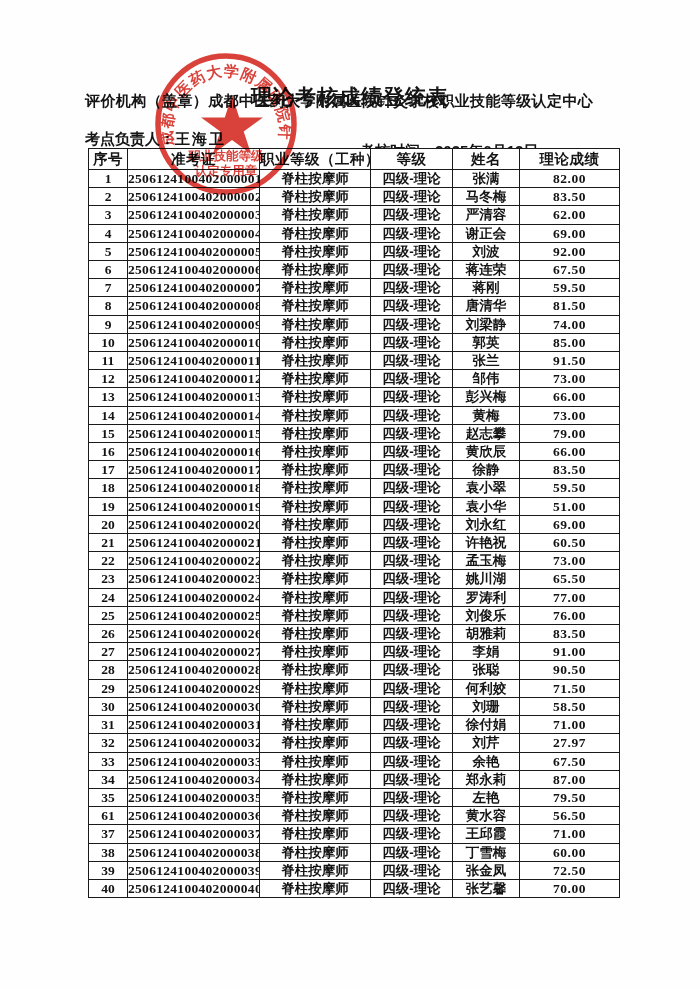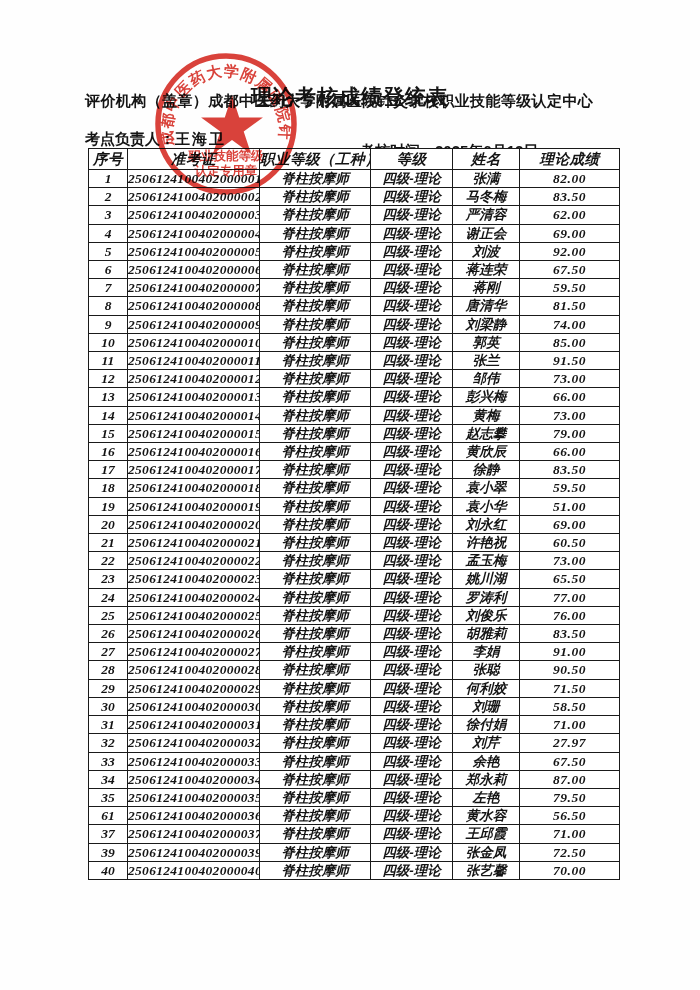--- a/index.html
+++ b/index.html
@@ -21,21 +21,20 @@
     position:absolute;left:85px;top:130px;width:528px;height:20px;
     font-size:15px;font-weight:bold;
   }
   .leader{white-space:nowrap;}
   .signature{font-weight:bold;letter-spacing:2px;}
   .exam-time{position:absolute;left:275px;top:0;white-space:nowrap;margin-top:12px;}
   table.score{
     position:absolute;left:88px;top:148px;width:525px;
     border-collapse:collapse;table-layout:fixed;
     background:#fff;
-    font-style:italic;
   }
   table.score th,table.score td{
     border:1.6px solid #1a1a1a;padding:0;text-align:center;
     overflow:hidden;white-space:nowrap;
   }
   table.score th{
     height:20px;font-size:14.5px;font-weight:bold;letter-spacing:.5px;
   }
   table.score td{height:17.2px;line-height:17.2px;}
   .c0{width:38px;}
@@ -373,20 +372,28 @@
         </tr>
         <tr>
           <td class="c0">37</td>
           <td class="c1">2506124100402000037</td>
           <td class="c2">脊柱按摩师</td>
           <td class="c3">四级-理论</td>
           <td class="c4">王邱霞</td>
           <td class="c5">71.00</td>
         </tr>
         <tr>
+          <td class="c0">38</td>
+          <td class="c1">2506124100402000038</td>
+          <td class="c2">脊柱按摩师</td>
+          <td class="c3">四级-理论</td>
+          <td class="c4">丁雪梅</td>
+          <td class="c5">60.00</td>
+        </tr>
+        <tr>
           <td class="c0">39</td>
           <td class="c1">2506124100402000039</td>
           <td class="c2">脊柱按摩师</td>
           <td class="c3">四级-理论</td>
           <td class="c4">张金凤</td>
           <td class="c5">72.50</td>
         </tr>
         <tr>
           <td class="c0">40</td>
           <td class="c1">2506124100402000040</td>

